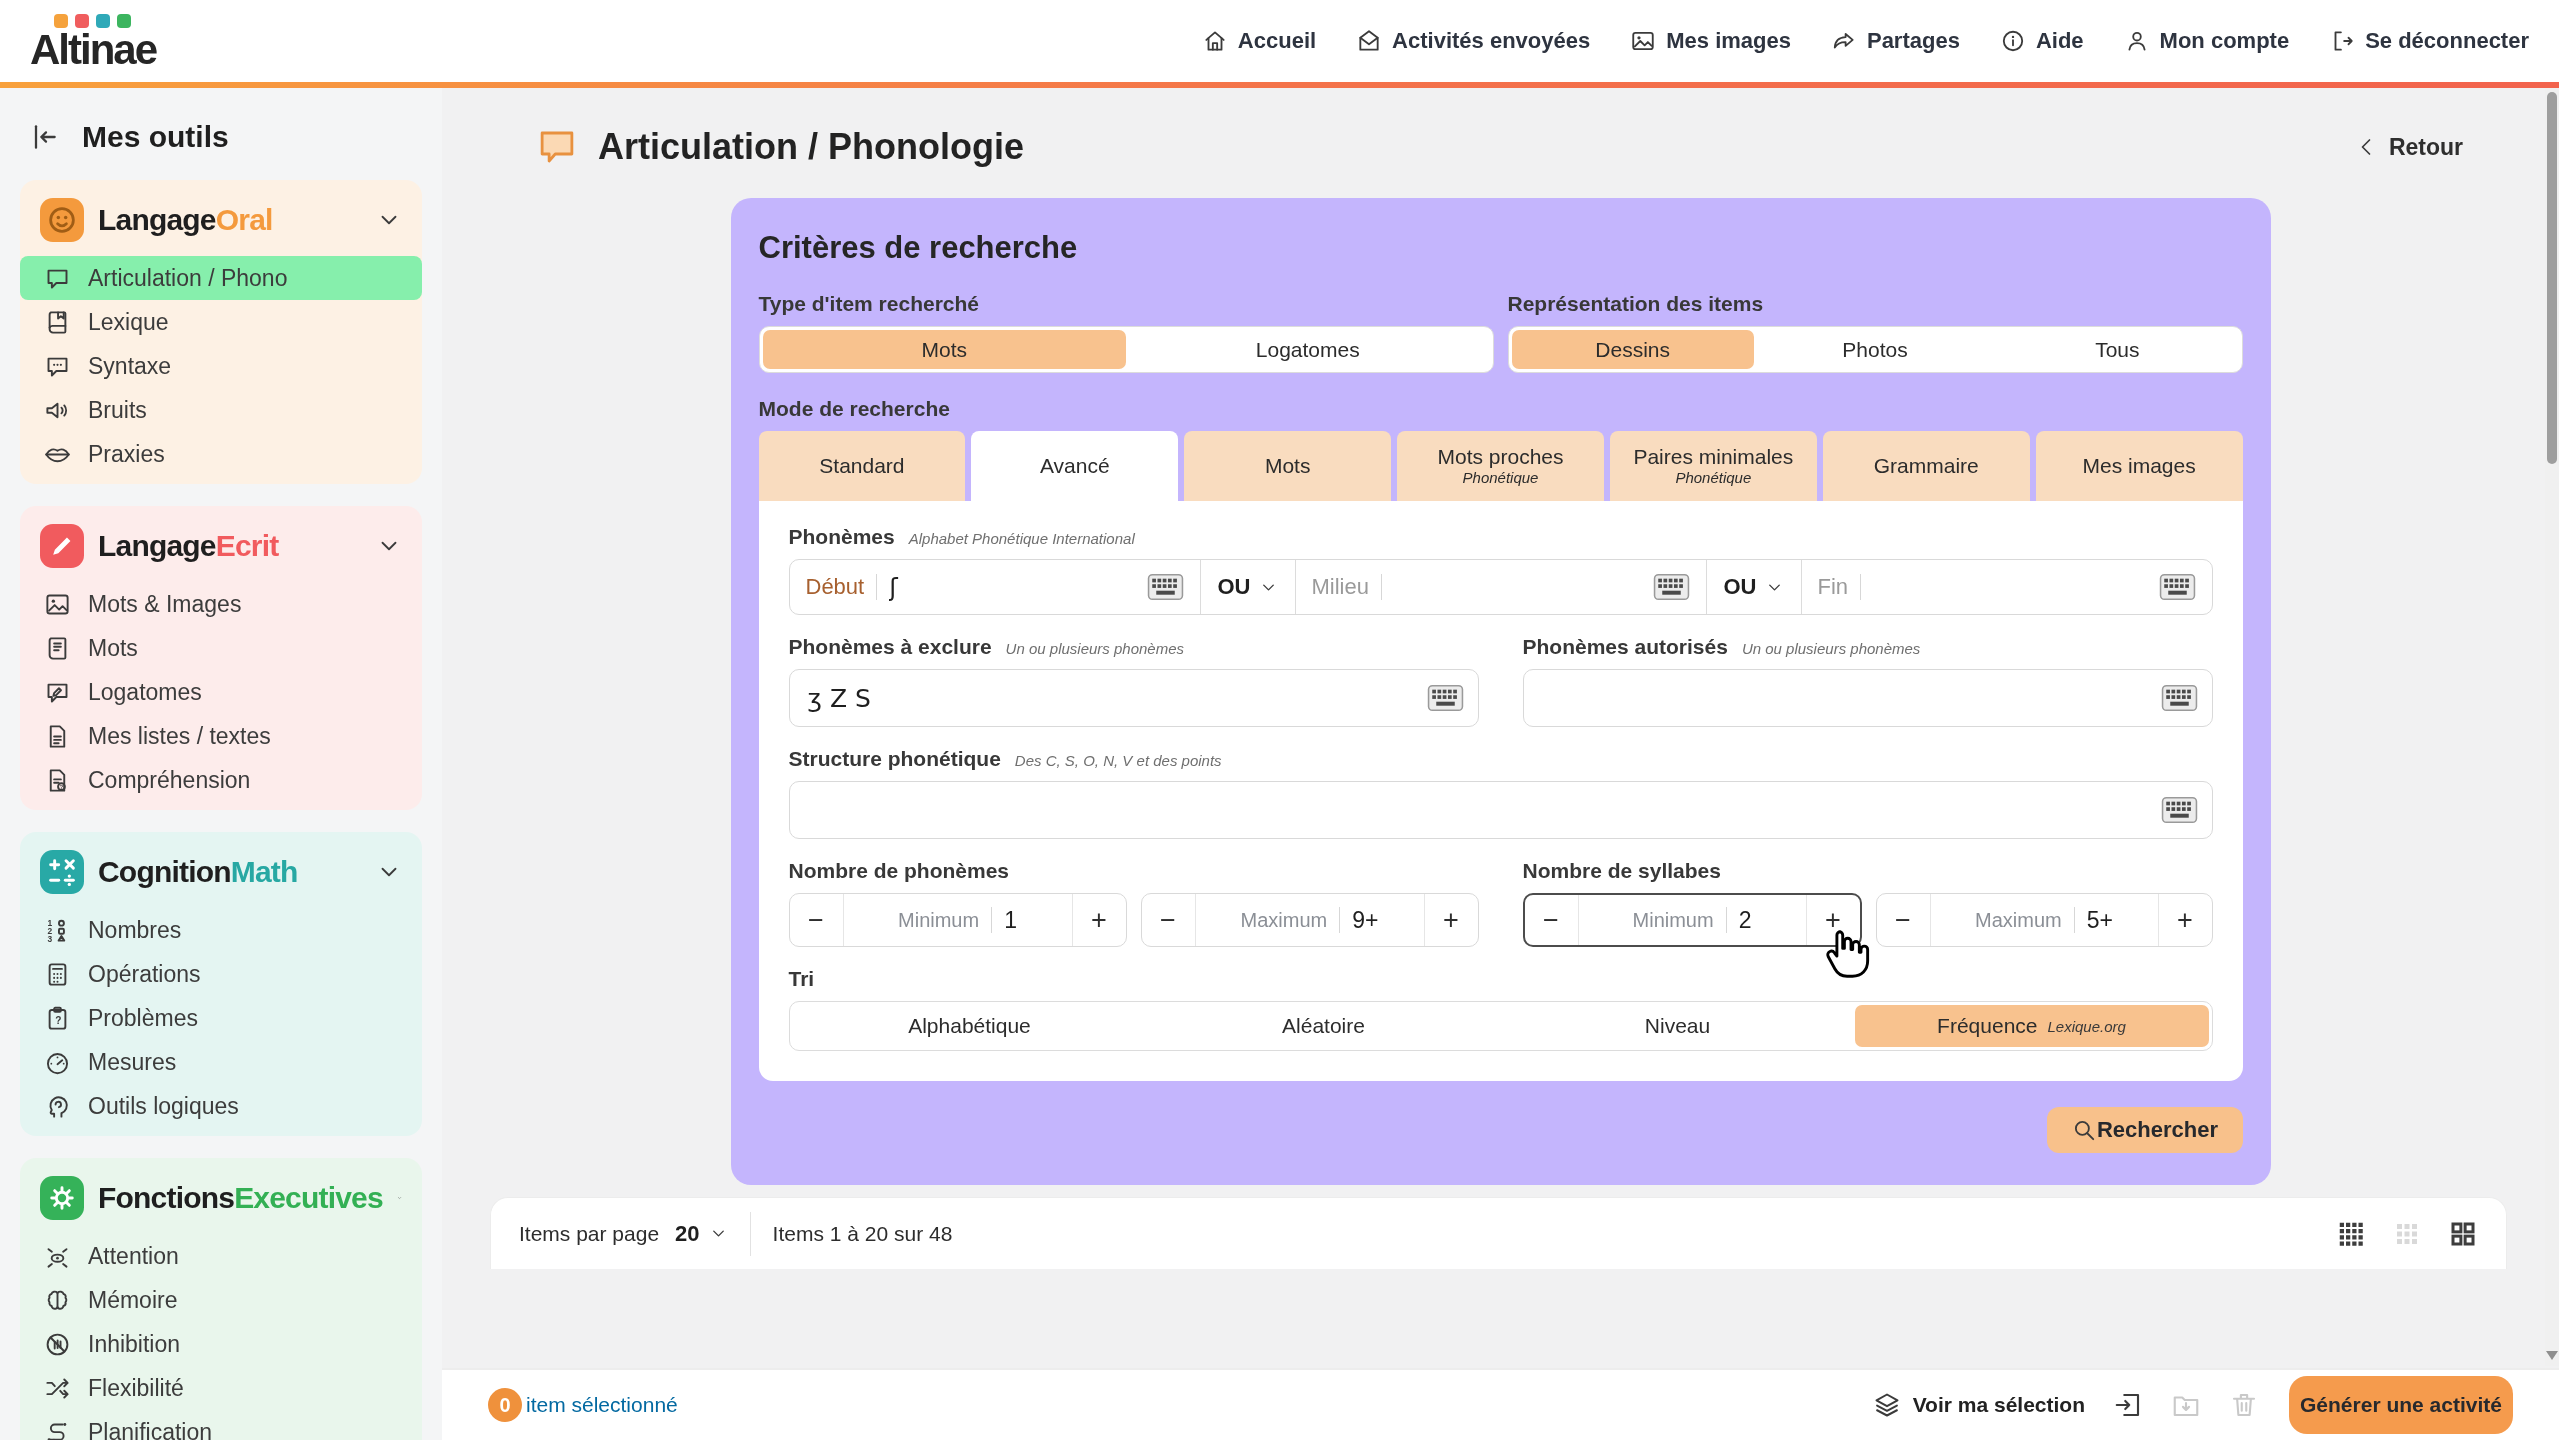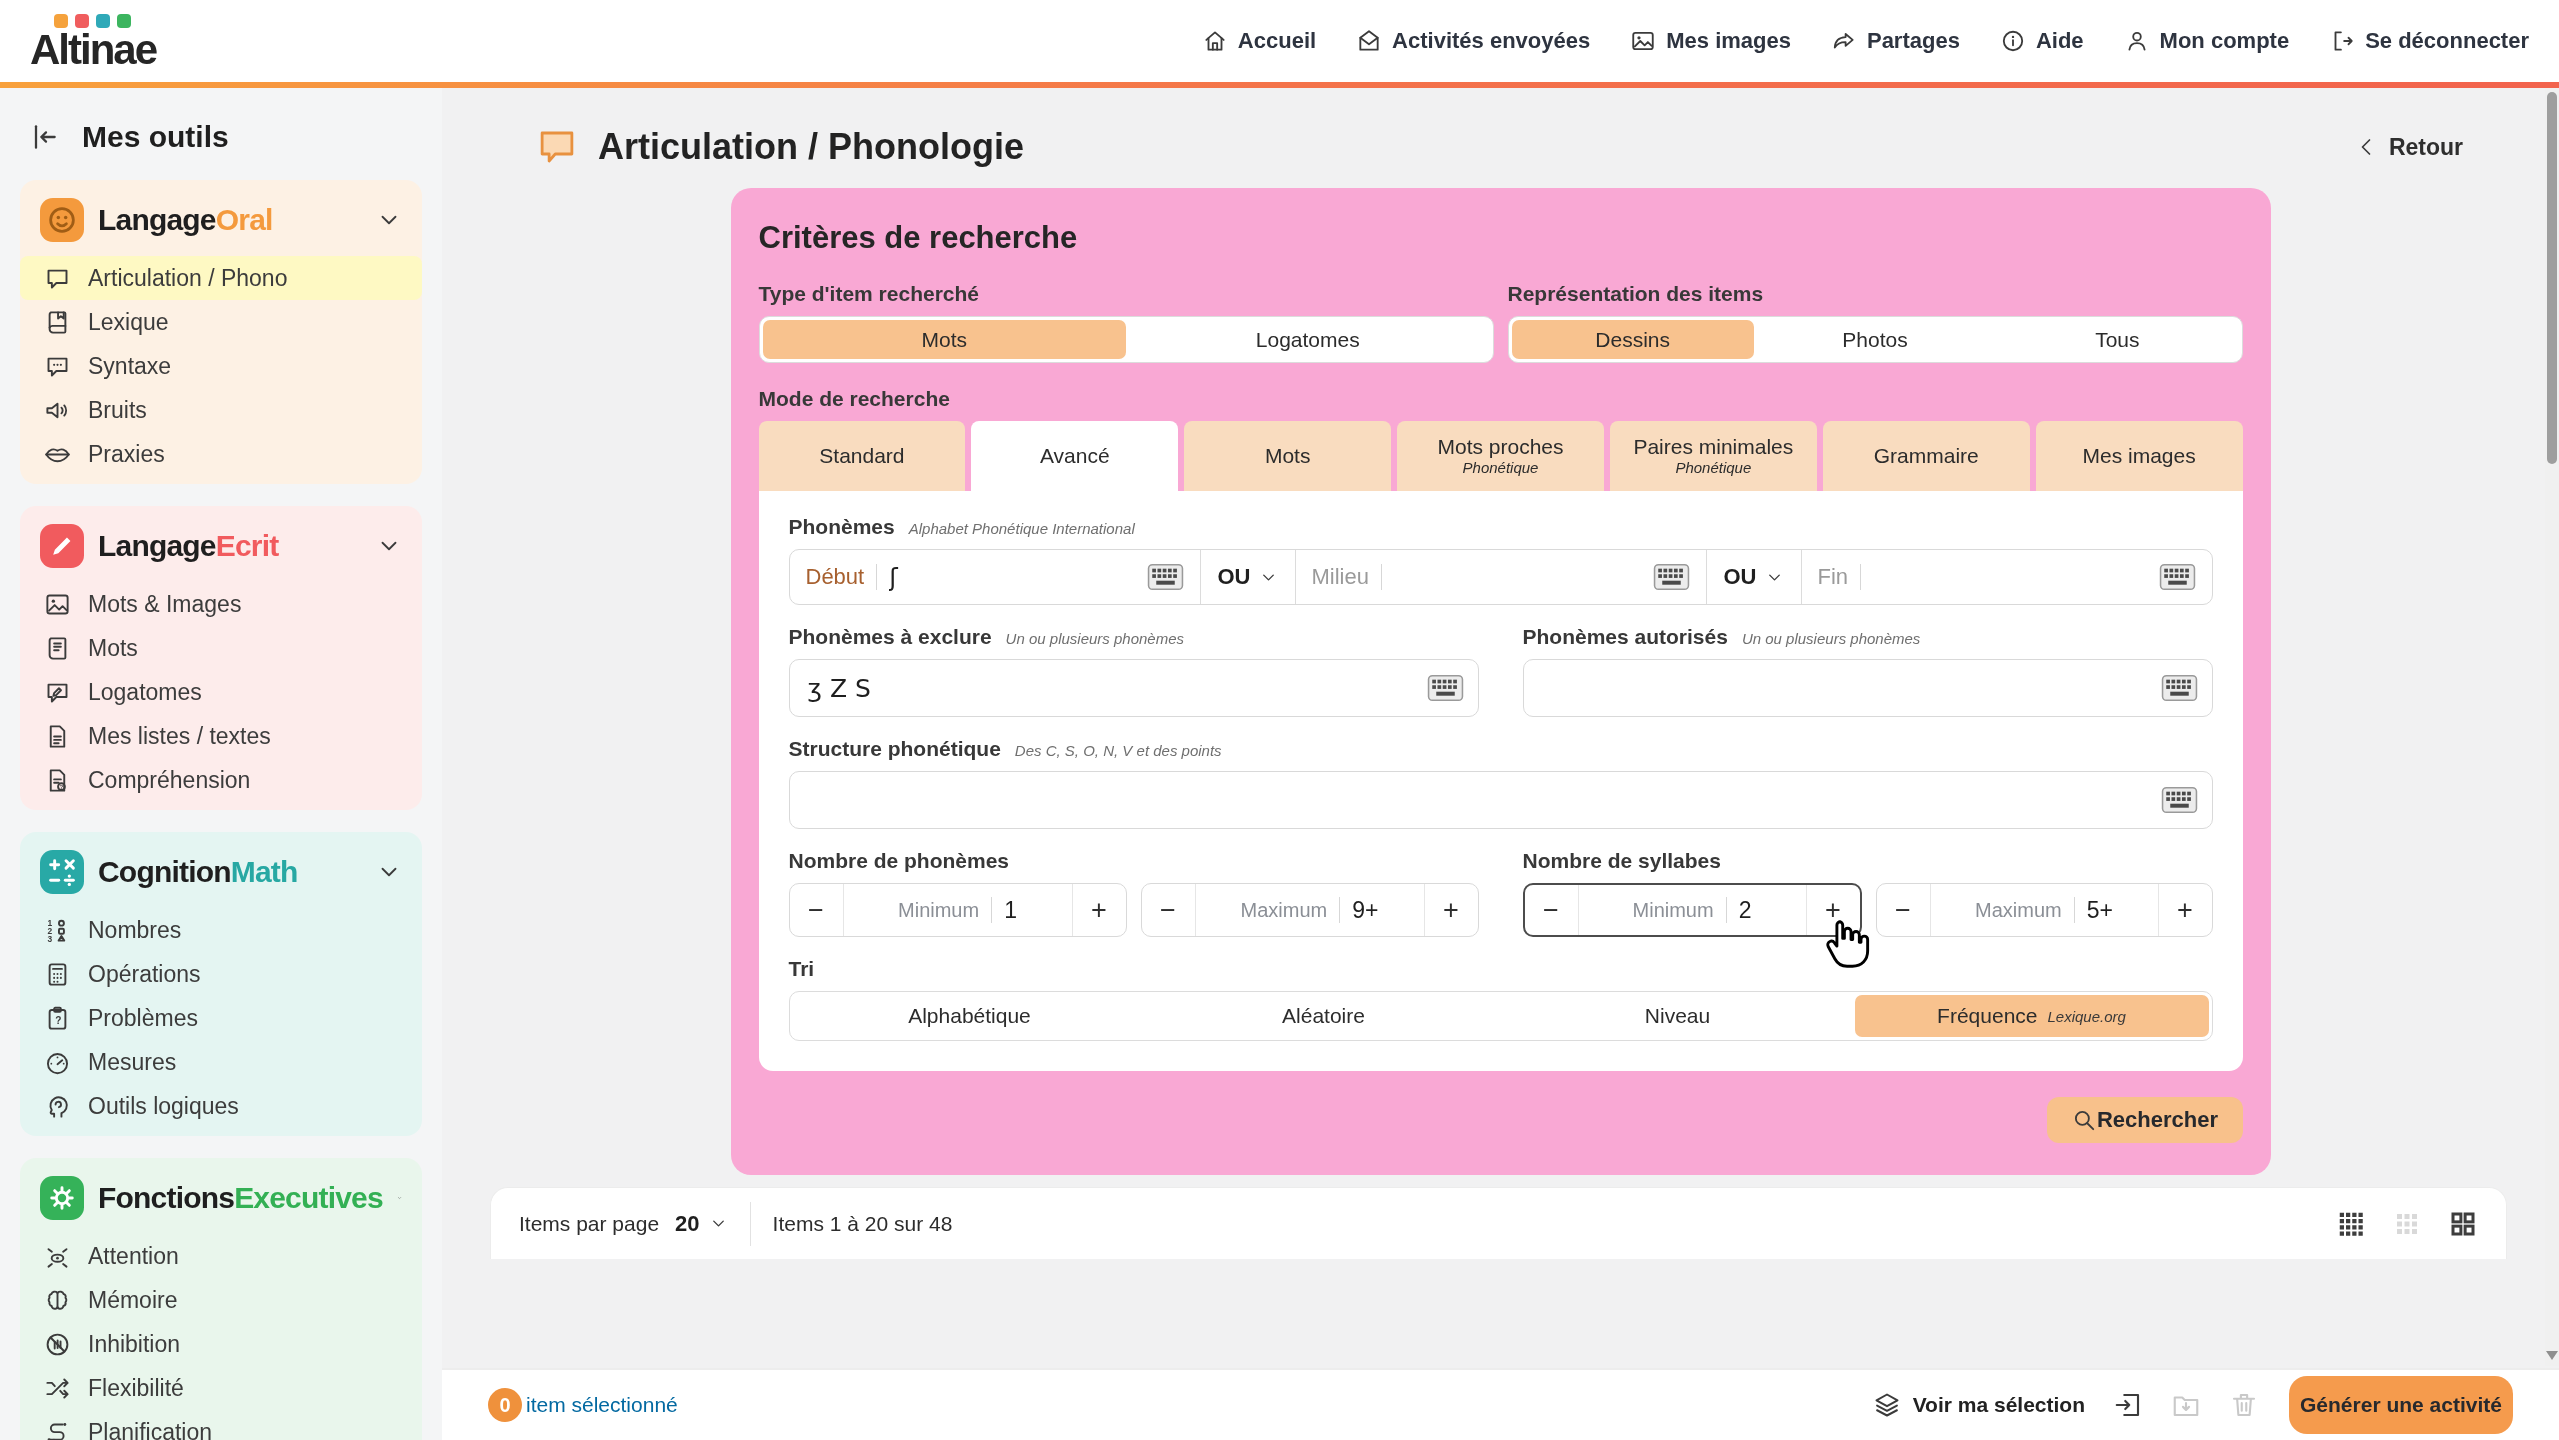--- a/index.html
+++ b/index.html
@@ -40,32 +40,32 @@
   .sb-brand{display:flex;align-items:center;gap:14px;padding:6px 8px 14px;cursor:pointer}
   .sb-brand svg.sq{width:44px;height:44px;flex-shrink:0}
   .sb-brand .t{font-size:30px;font-weight:800;letter-spacing:-.8px;color:#1f1f1f;white-space:nowrap}
   .sb-brand .t .acc-oral{color:#f49a3d}
   .sb-brand .t .acc-ecrit{color:#f15b5e}
   .sb-brand .t .acc-math{color:#27a8a3}
   .sb-brand .t .acc-exec{color:#33b054}
   .sb-brand .chev{margin-left:auto;width:26px;height:26px}
   .sb-item{display:flex;align-items:center;gap:17px;height:44px;padding:0 12px;font-size:23px;color:#3c3c3c;cursor:pointer;border-radius:8px}
   .sb-item svg{width:27px;height:27px;flex-shrink:0}
-  .sb-item.sel{background:#fef9c3;margin:0 -12px;padding:0 24px}
+  .sb-item.sel{background:#86efac;margin:0 -12px;padding:0 24px}
 
   
   .main{flex:1;min-width:0;background:#f1f1f2;display:flex;flex-direction:column;position:relative}
   .title-row{display:flex;align-items:center;padding:38px 96px 16px 94px}
   .page-title{display:flex;align-items:center;gap:20px;font-size:36px;font-weight:800;color:#232323}
   .page-title svg{width:42px;height:42px}
   .back{margin-left:auto;display:flex;align-items:center;gap:10px;font-size:23px;font-weight:700;color:#2e2e2e;cursor:pointer}
   .back svg{width:24px;height:24px}
 
   
-  .card{width:1540px;margin:4px auto 0;background:#f9a8d4;border-radius:20px;padding:30px 28px;flex-shrink:0}
+  .card{width:1540px;margin:14px auto 0;background:#c4b5fd;border-radius:20px;padding:30px 28px;flex-shrink:0}
   .card h2{font-size:31px;font-weight:800;color:#262626;margin:2px 0 26px}
   .lbl{display:flex;align-items:baseline;gap:14px;font-size:21px;font-weight:700;color:#383838;margin-bottom:10px}
   .note{font-size:15px;font-style:italic;font-weight:400;color:#6f6f6f}
   .row2{display:flex;gap:14px}
   .grp-type{width:735px}
   .grp-rep{flex:1}
   .seg{display:flex;background:#fff;border:1px solid #dcdcdc;border-radius:10px;height:47px;padding:3px;align-items:stretch}
   .seg .opt{flex:1;display:flex;align-items:center;justify-content:center;gap:10px;font-size:21px;color:#2c2c2c;border-radius:7px;cursor:pointer;white-space:nowrap}
   .seg .opt.sel{background:#f8c28e}
   .seg .opt .sub{font-size:15px;font-style:italic;color:#3a3a3a}

